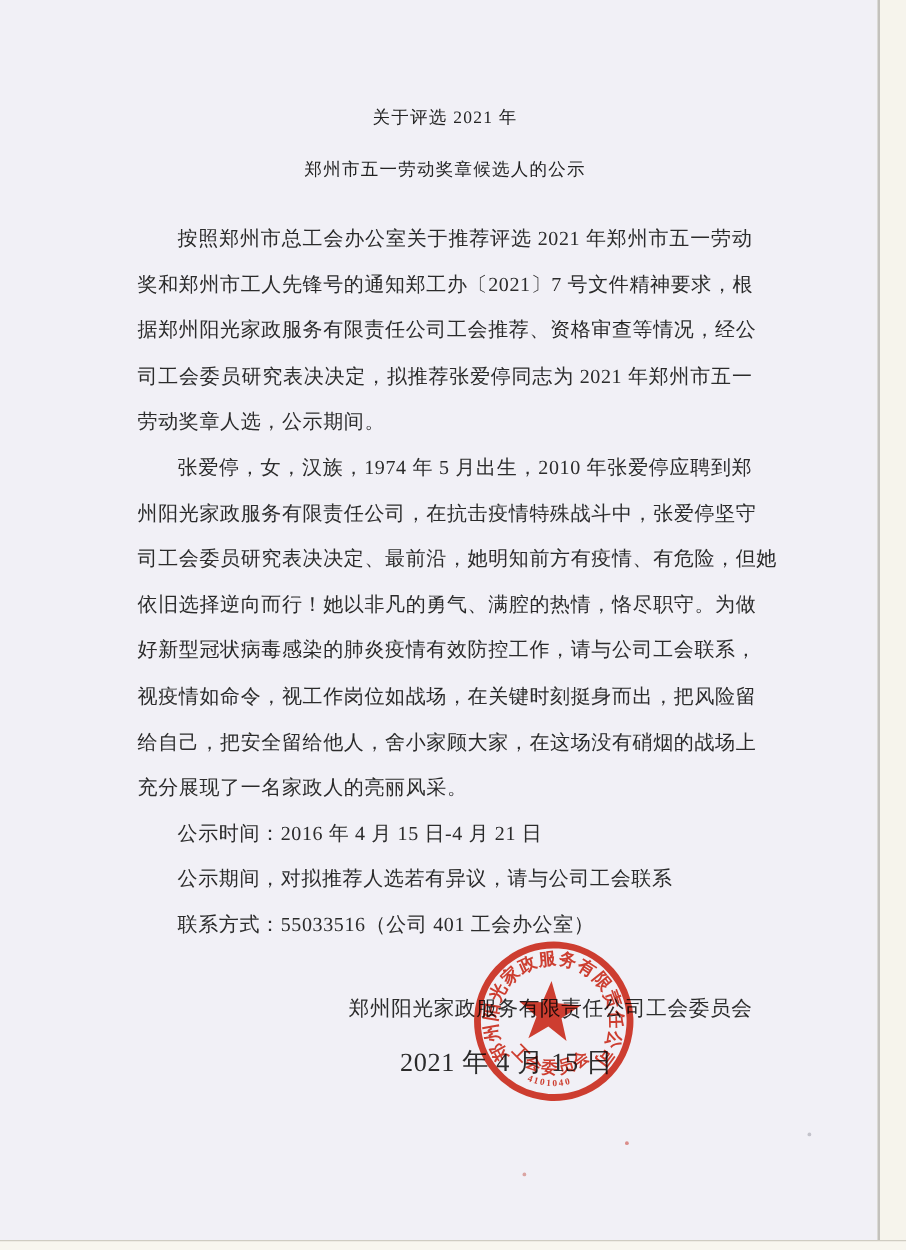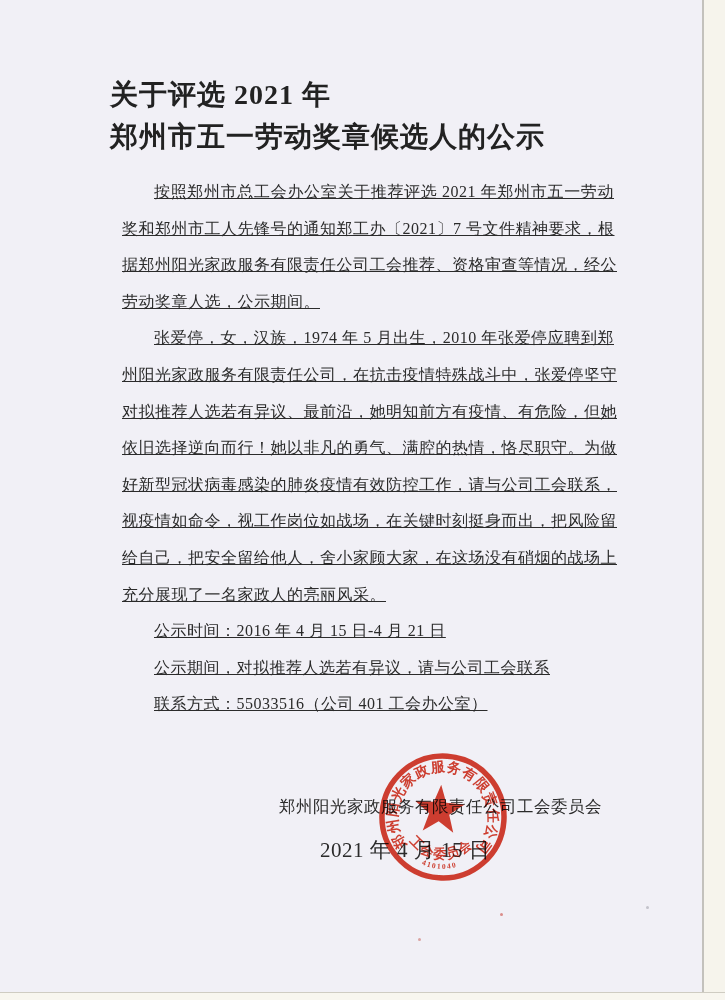--- a/index.html
+++ b/index.html
@@ -24,28 +24,28 @@
     width: 100%; height: 7px;
     background: #f8f6ef;
     border-top: 1px solid #cfccc2;
   }
   .content {
     position: absolute; left: 110px; top: 0;
     width: 492px; height: 1000px;
   }
   .title {
     position: absolute; top: 74px; left: 0; width: 100%;
-    font-size: 28px; font-weight: bold;
+    text-align: center;
+    font-size: 14px; font-weight: normal;
     line-height: 42px; letter-spacing: 1px;
     color: #222;
   }
   .body-text {
-    position: absolute; top: 174px; left: 12px; width: 100%;
+    position: absolute; top: 174px; left: 0; width: 100%;
     font-size: 16px;
-    text-decoration: underline;
   }
   .line {
     height: 36.6px; line-height: 36.6px;
     white-space: nowrap;
     text-align: justify;
     letter-spacing: 0.5px;
   }
   .line.fill { text-align-last: justify; text-justify: inter-character; }
   .line.indent { text-indent: 2em; }
   .sig {
@@ -87,24 +87,25 @@
 
     <div class="title">
       <div>关于评选 2021 年</div>
       <div>郑州市五一劳动奖章候选人的公示</div>
     </div>
 
     <div class="body-text">
       <div class="line indent fill">按照郑州市总工会办公室关于推荐评选 2021 年郑州市五一劳动</div>
       <div class="line fill">奖和郑州市工人先锋号的通知郑工办〔2021〕7 号文件精神要求，根</div>
       <div class="line fill">据郑州阳光家政服务有限责任公司工会推荐、资格审查等情况，经公</div>
+      <div class="line fill">司工会委员研究表决决定，拟推荐张爱停同志为 2021 年郑州市五一</div>
       <div class="line">劳动奖章人选，公示期间。</div>
       <div class="line indent fill">张爱停，女，汉族，1974 年 5 月出生，2010 年张爱停应聘到郑</div>
       <div class="line fill">州阳光家政服务有限责任公司，在抗击疫情特殊战斗中，张爱停坚守</div>
-      <div class="line fill">对拟推荐人选若有异议、最前沿，她明知前方有疫情、有危险，但她</div>
+      <div class="line fill">司工会委员研究表决决定、最前沿，她明知前方有疫情、有危险，但她</div>
       <div class="line fill">依旧选择逆向而行！她以非凡的勇气、满腔的热情，恪尽职守。为做</div>
       <div class="line fill">好新型冠状病毒感染的肺炎疫情有效防控工作，请与公司工会联系，</div>
       <div class="line fill">视疫情如命令，视工作岗位如战场，在关键时刻挺身而出，把风险留</div>
       <div class="line fill">给自己，把安全留给他人，舍小家顾大家，在这场没有硝烟的战场上</div>
       <div class="line">充分展现了一名家政人的亮丽风采。</div>
       <div class="line indent">公示时间：2016 年 4 月 15 日-4 月 21 日</div>
       <div class="line indent">公示期间，对拟推荐人选若有异议，请与公司工会联系</div>
       <div class="line indent">联系方式：55033516（公司 401 工会办公室）</div>
     </div>
 

